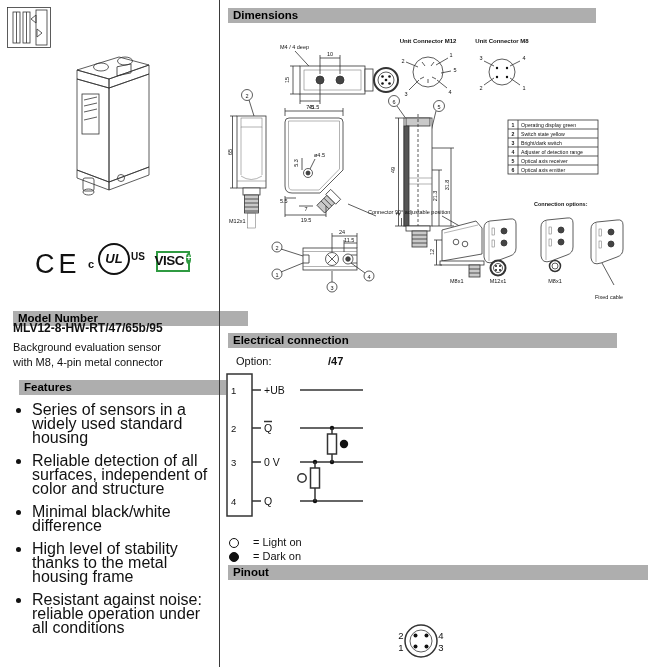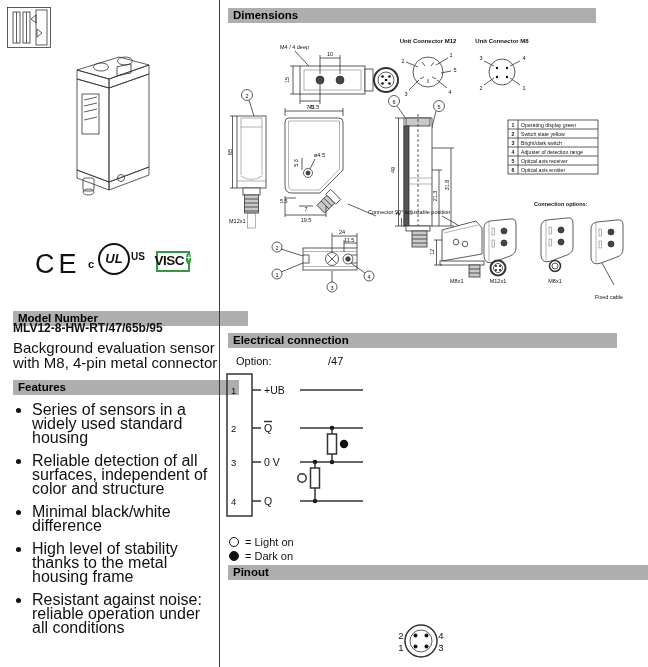--- a/index.html
+++ b/index.html
@@ -2,39 +2,39 @@
 <html><head>
 <meta charset="utf-8">
 <style>
   html,body{margin:0;padding:0}
   body{width:648px;height:667px;background:#fff;position:relative;overflow:hidden;
        font-family:"Liberation Sans",sans-serif;color:#111}
   .abs{position:absolute}
   .bar{position:absolute;background:#aeaeae;height:15px;font-weight:bold;font-size:11.5px;
        line-height:15px;padding-left:5px;box-sizing:border-box;color:#000}
   .divider{position:absolute;left:219px;top:0;width:1px;height:667px;background:#3a3a3a}
-  .txt11{font-size:15px;line-height:13px}
+  .txt11{font-size:11px;line-height:13px}
   .txt12b{font-size:12px;font-weight:bold}
   
   .features-list{margin:0;padding-left:19px;width:186px}
   .features-list li{font-size:16px;line-height:14px;margin-bottom:9px}
   
   .ce{font-size:27px;letter-spacing:4px}
   .ul-wrap{width:56px;height:34px}
   .ul-circle{position:absolute;left:10px;top:0;width:28px;height:28px;border:2.5px solid #111;
              border-radius:50%;text-align:center;line-height:28px;font-weight:bold;font-style:italic;font-size:13px}
   .ul-c{position:absolute;left:0;top:15px;font-weight:bold;font-size:11px}
   .ul-us{position:absolute;left:43px;top:8px;font-weight:bold;font-size:10px}
   .visco{width:34px;height:21px;border:2px solid #2f9a41;display:flex;align-items:flex-start;
          justify-content:center;gap:2px;box-sizing:border-box}
   .visco-txt{font-weight:bold;font-size:13.5px;letter-spacing:-0.5px}
   .visco-plus{width:11px;height:11px;border-radius:50%;background:#2f9a41;color:#fff;
               font-size:9px;font-weight:bold;line-height:11px;text-align:center}
   
-  .elegend{display:flex;align-items:center;gap:6px;font-size:11px}
+  .elegend{display:flex;align-items:flex-end;gap:14px;font-size:11px}
   .sym{display:inline-block;width:8px;height:8px;border:1.5px solid #111;border-radius:50%}
   .sym.filled{background:#111}
   
   svg line,svg path,svg rect,svg circle,svg ellipse,svg polygon{stroke:#333;stroke-width:0.8;fill:none}
   svg text{stroke:none;fill:#111;font-family:"Liberation Sans",sans-serif}
   .t6{font-size:6px}.t55{font-size:5.5px}.t52{font-size:5.2px}
   .t95{font-size:9.5px}.t105{font-size:10.5px}
   .b{font-weight:bold}.mid{text-anchor:middle}
   .fillw{fill:#fff}.fillg{fill:#c9c9c9}.filld{fill:#555}.hole{fill:#444;stroke:#333}
   .dot{fill:#111;stroke:none}.dash{stroke-dasharray:3,2}
@@ -84,21 +84,21 @@
 <div class="abs visco" style="left:156px;top:251px">
   <span class="visco-txt">VISC</span>
   <span class="visco-plus">+</span>
 </div>
 
 <div class="bar" style="left:13px;top:311px;width:235px">Model Number</div>
 <div class="abs txt12b" style="left:13px;top:321px">MLV12-8-HW-RT/47/65b/95</div>
 <div class="abs txt11" style="left:13px;top:341px">Background evaluation sensor</div>
 <div class="abs txt11" style="left:13px;top:356px">with M8, 4-pin metal connector</div>
 
-<div class="bar" style="left:13px;top:380px;width:226px">Features</div>
+<div class="bar" style="left:19px;top:380px;width:207px">Features</div>
 <div class="abs" style="left:13px;top:403px">
   <ul class="features-list">
     <li>Series of sensors in a widely used standard housing</li>
     <li>Reliable detection of all surfaces, independent of color and structure</li>
     <li>Minimal black/white difference</li>
     <li>High level of stability thanks to the metal housing frame</li>
     <li>Resistant against noise: reliable operation under all conditions</li>
   </ul>
 </div>
 
@@ -369,21 +369,21 @@
       <rect class="thin" x="12" y="10" width="2.5" height="7"></rect>
         <rect class="thin" x="12" y="22" width="2.5" height="7"></rect>
       <path d="M15,44 L27,66" stroke="#999" stroke-width="5"></path>
     </g>
     <text class="t55 mid" x="381" y="269">Fixed cable</text>
   </g>
 </svg>
 
 <div class="bar" style="left:228px;top:333px;width:389px">Electrical connection</div>
 <div class="abs" style="left:236px;top:355px;font-size:11px">Option:</div>
-<div class="abs" style="left:328px;top:355px;font-size:11px;font-weight:normal">/47</div>
+<div class="abs" style="left:328px;top:355px;font-size:11px;font-weight:bold">/47</div>
 
 <svg class="abs" style="left:226px;top:373px" width="195" height="150" viewBox="0 0 195 150">
   <rect class="sw15" x="1" y="1" width="25" height="142"></rect>
   <text class="t95" x="5" y="21">1</text>
   <text class="t95" x="5" y="59">2</text>
   <text class="t95" x="5" y="93">3</text>
   <text class="t95" x="5" y="132">4</text>
   <line class="sw15" x1="26" y1="17" x2="35" y2="17"></line>
   <line class="sw15" x1="26" y1="55" x2="35" y2="55"></line>
   <line class="sw15" x1="26" y1="89" x2="35" y2="89"></line>

